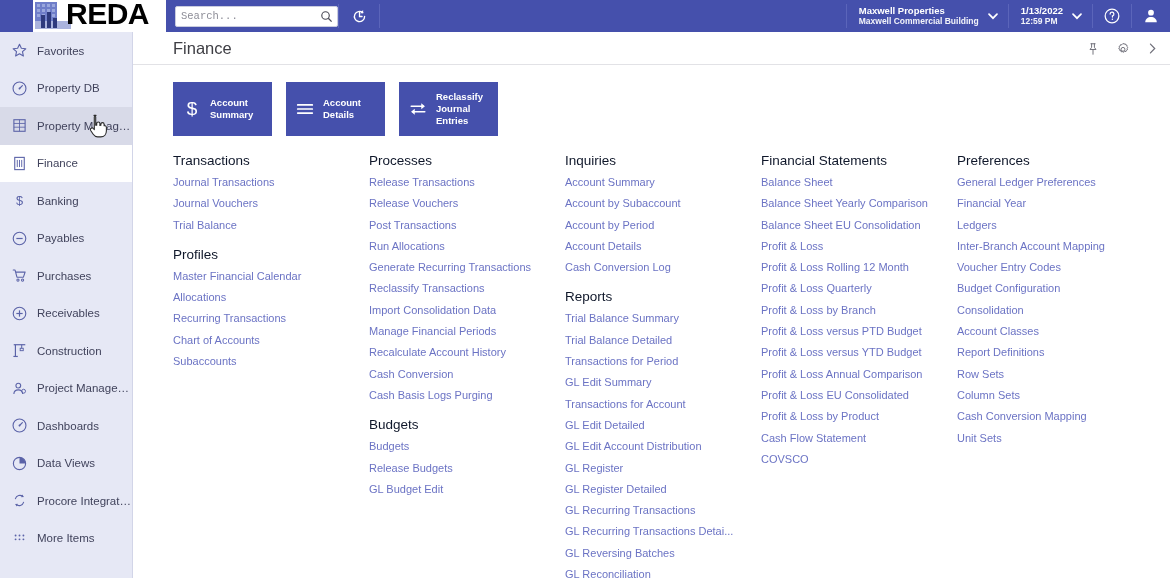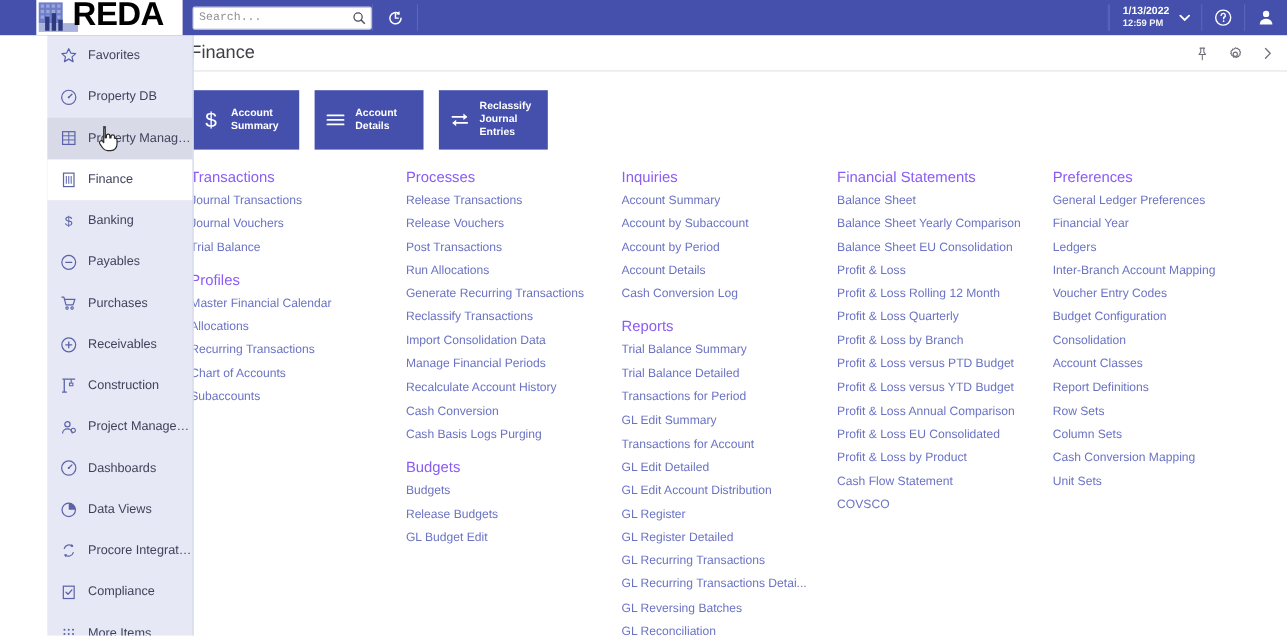--- a/index.html
+++ b/index.html
@@ -79,21 +79,20 @@
     cursor: pointer;
   }
 
   
   .sidebar {
     position: absolute; top: 32px; left: 0; width: 133px; height: 546px;
     background: #e6e8f5;
     border-right: 1px solid #d2d5e8;
     overflow: hidden;
     z-index: 20;
-    margin-left: 43px;
   }
   .side-item {
     height: 37.5px;
     display: flex; align-items: center;
     padding-left: 11px; gap: 9px;
     cursor: pointer;
     color: #41435c;
     font-size: 11.5px;
     white-space: nowrap;
   }
@@ -160,21 +159,21 @@
 
   
   .cols {
     display: flex;
     padding: 17px 0 0 40px;
     gap: 0;
   }
   .col { width: 196px; flex: 0 0 196px; }
   .col:last-child { width: 215px; flex: 0 0 215px; }
   .col-head {
-    font-size: 13.5px; color: #8b5cf6;
+    font-size: 13.5px; color: #0f172a;
     margin: 0 0 4px 0;
     font-weight: normal;
   }
   .col-head.spaced { margin-top: 11px; }
   .col-link {
     display: block;
     font-size: 11px;
     color: #6b73c4;
     line-height: 21.3px;
     white-space: nowrap;
@@ -233,20 +232,29 @@
         <path d="M16 10a6 6 0 1 1-2.2-4.6" fill="none" stroke="#ffffff" stroke-width="1.6" stroke-linecap="round"></path>
         <path d="M10 5.2 L10 10 L13 10" fill="none" stroke="#ffffff" stroke-width="1.5" stroke-linecap="round"></path>
         <path d="M14.3 2.4 L14.3 6.1 L10.7 6.1 Z" fill="#ffffff"></path>
       </svg>
     </div>
     <div class="topdiv"></div>
 
     <div class="topspacer"></div>
 
     <div class="topdiv"></div>
+    <div class="ctx-cell">
+      <div class="ctx-lines">
+        <div class="ctx-l1">Maxwell Properties</div>
+        <div class="ctx-l2">Maxwell Commercial Building</div>
+      </div>
+      <svg width="12" height="12" viewBox="0 0 12 12">
+        <path d="M2 4.2 L6 8.2 L10 4.2" fill="none" stroke="#ffffff" stroke-width="1.7" stroke-linecap="round"></path>
+      </svg>
+    </div>
 
     <div class="topdiv"></div>
     <div class="ctx-cell">
       <div class="ctx-lines">
         <div class="ctx-l1">1/13/2022</div>
         <div class="ctx-l2">12:59 PM</div>
       </div>
       <svg width="12" height="12" viewBox="0 0 12 12">
         <path d="M2 4.2 L6 8.2 L10 4.2" fill="none" stroke="#ffffff" stroke-width="1.7" stroke-linecap="round"></path>
       </svg>
@@ -393,29 +401,20 @@
         <div class="side-item">
           <span class="s-ico">
             <svg width="17" height="17" viewBox="0 0 20 20">
               <path d="M5.2 7.8A5.4 5.4 0 0 1 14 5.4" fill="none" stroke="#5b63a8" stroke-width="1.3" stroke-linecap="round"></path>
               <path d="M14.8 12.2A5.4 5.4 0 0 1 6 14.6" fill="none" stroke="#5b63a8" stroke-width="1.3" stroke-linecap="round"></path>
               <path d="M13.2 2.8 L15 5.6 L11.9 6.2 Z" fill="#5b63a8"></path>
               <path d="M6.8 17.2 L5 14.4 L8.1 13.8 Z" fill="#5b63a8"></path>
             </svg>
           </span>
           <span class="side-label">Procore Integration</span>
-        </div>
-        <div class="side-item">
-          <span class="s-ico">
-            <svg width="17" height="17" viewBox="0 0 20 20">
-              <rect x="4.2" y="3.4" width="11.6" height="13.2" fill="none" stroke="#5b63a8" stroke-width="1.3"></rect>
-              <path d="M7 9.8 L9.2 12 L13.4 7.4" fill="none" stroke="#5b63a8" stroke-width="1.4" stroke-linecap="round" stroke-linejoin="round"></path>
-            </svg>
-          </span>
-          <span class="side-label">Compliance</span>
         </div>
         <div class="side-item">
           <span class="s-ico">
             <svg width="17" height="17" viewBox="0 0 20 20">
               <g fill="#5b63a8">
                 <circle cx="5.4" cy="6.4" r="1.1"></circle>
                 <circle cx="10" cy="6.4" r="1.1"></circle>
                 <circle cx="14.6" cy="6.4" r="1.1"></circle>
                 <circle cx="5.4" cy="11" r="1.1"></circle>
                 <circle cx="10" cy="11" r="1.1"></circle>

